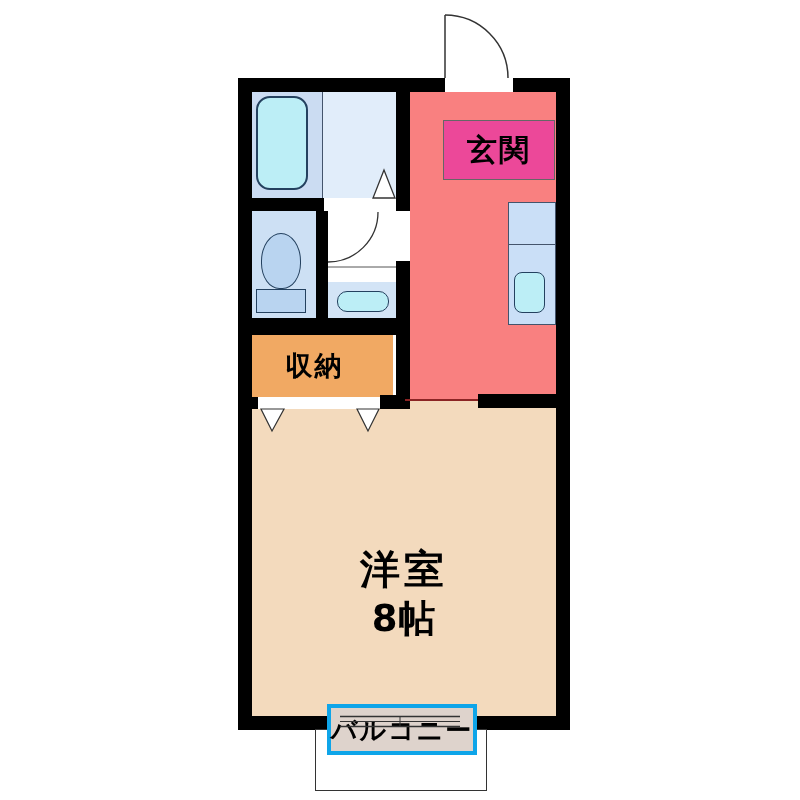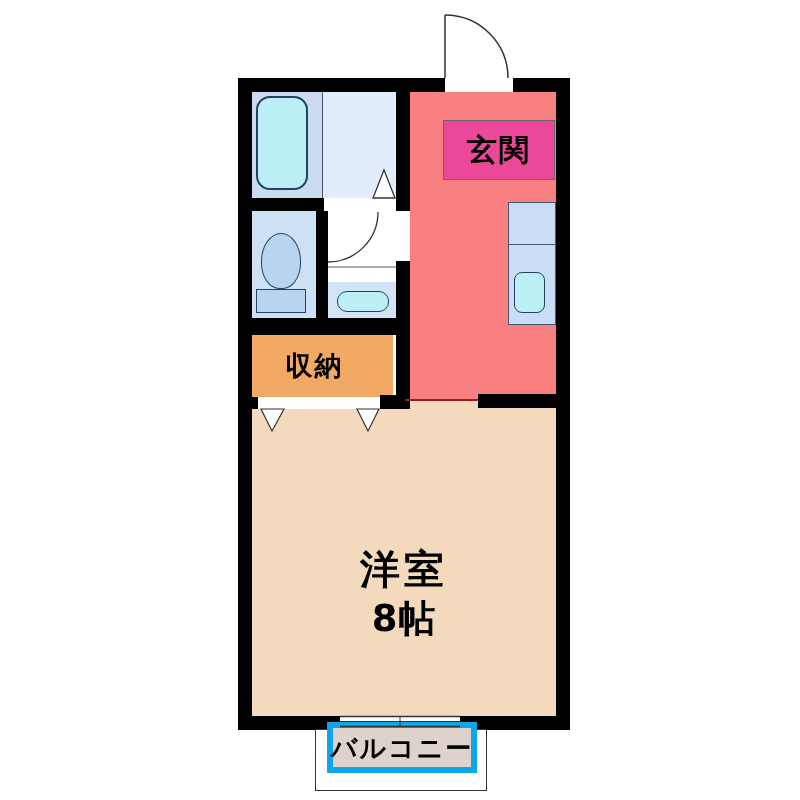--- a/index.html
+++ b/index.html
@@ -48,21 +48,21 @@
   #bathtub{left:256px;top:96px;width:52px;height:94px;background:#bceef6;border:2px solid #24415f;border-radius:14px;box-sizing:border-box;}
   #toilet-bowl{left:261px;top:233px;width:40px;height:56px;background:#b9d4f0;border:1px solid #24415f;border-radius:50% 50% 46% 46%;box-sizing:border-box;}
   #toilet-tank{left:256px;top:289px;width:50px;height:24px;background:#b9d4f0;border:1px solid #24415f;box-sizing:border-box;}
   #vanity-sink{left:337px;top:291px;width:52px;height:21px;background:#bceef6;border:1px solid #24415f;border-radius:10px;box-sizing:border-box;}
   #kitchen-counter{left:508px;top:202px;width:48px;height:123px;background:#cadff7;border:1px solid #44546c;box-sizing:border-box;}
   #counter-divider{left:508px;top:244px;width:48px;height:1px;background:#44546c;}
   #kitchen-sink{left:514px;top:272px;width:31px;height:41px;background:#bceef6;border:1px solid #24415f;border-radius:8px;box-sizing:border-box;}
 
   
   #balcony-outer{left:315px;top:729px;width:172px;height:62px;background:#fff;border:1px solid #333;box-sizing:border-box;}
-  #balcony-inner{left:327px;top:722px;width:150px;height:51px;background:#ded3cc;border:6px solid #0ea5e9;box-sizing:border-box;
+  #balcony-inner{left:327px;top:704px;width:150px;height:51px;background:#ded3cc;border:4px solid #0ea5e9;box-sizing:border-box;
                  display:flex;align-items:center;justify-content:center;}
   #balcony-inner .label{position:static;font-size:26px;}
 
   
   #storage-label{left:252px;top:352px;width:125px;font-size:27px;}
   #room-label{left:252px;top:517px;width:304px;font-size:40px;letter-spacing:4px;margin-top:32px;}
   #room-size-label{left:252px;top:568px;width:304px;font-size:37px;letter-spacing:1px;margin-top:32px;}
 
   #overlay{left:0;top:0;width:800px;height:800px;pointer-events:none;}
 </style>

